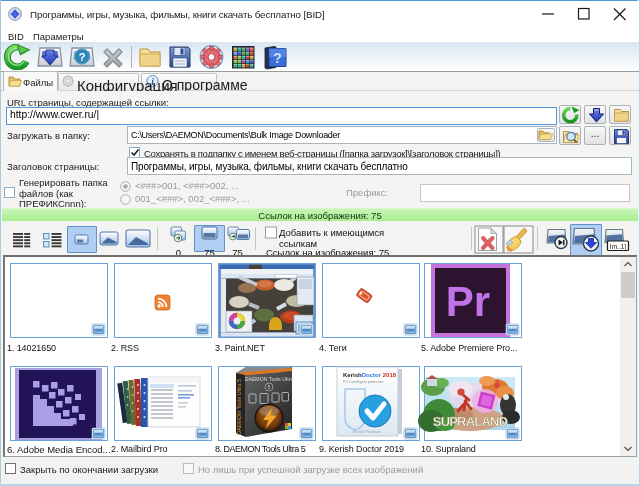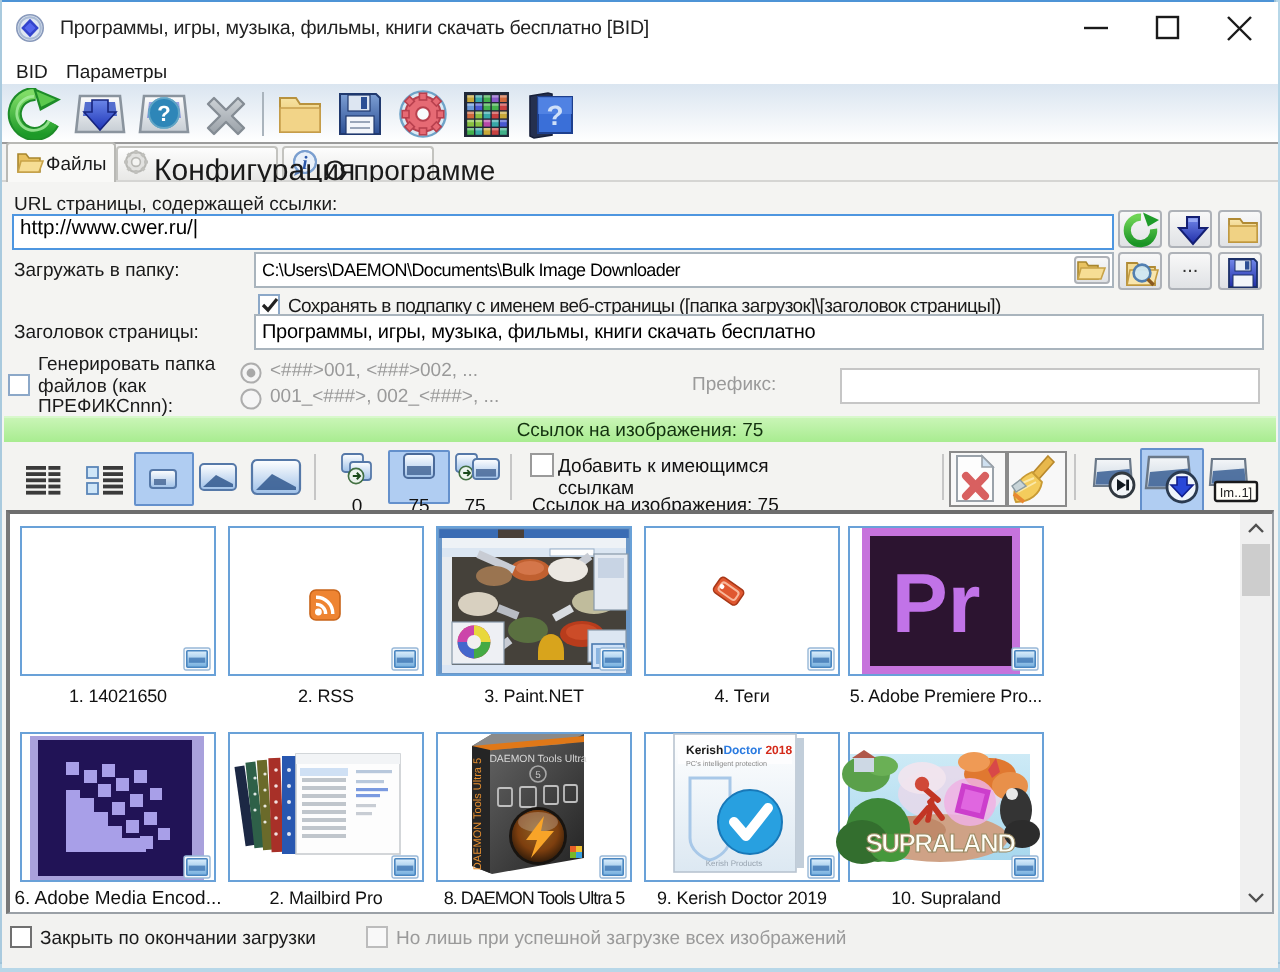--- a/index.html
+++ b/index.html
@@ -4,21 +4,21 @@
 *{margin:0;padding:0;box-sizing:border-box}
 html,body{width:640px;height:486px;overflow:hidden}
 body{font-family:"Liberation Sans",sans-serif;background:#fff;position:relative;color:#1a1a1a}
 .abs{position:absolute}
 .lbl{position:absolute;font-size:9.5px;color:#1a1a1a;white-space:nowrap}
 .field{position:absolute;background:#fff;border:1px solid #a9b4bd}
 .ftext{position:absolute;font-size:10px;color:#000;white-space:nowrap;overflow:hidden}
 .btn{position:absolute;background:linear-gradient(#f8f8f8,#e0e2e5);border:1px solid #aeb2b8;border-radius:2px}
 .gray{color:#9a9a9a}
 .cell{position:absolute;width:98px;height:75px;background:#fff;border:1px solid #69a1d8}
-.clab{position:absolute;font-size:9px;letter-spacing:-0.1px;color:#111;text-align:center;width:104px;white-space:nowrap}
+.clab{position:absolute;font-size:9px;letter-spacing:-0.1px;color:#111;width:104px;white-space:nowrap}
 </style></head>
 <body>
 
 <div class="abs" style="left:0;top:0;width:640px;height:1px;background:#4e94d6"></div>
 <div class="abs" style="left:0;top:0;width:1px;height:486px;background:#a9cade"></div>
 <div class="abs" style="left:637px;top:0;width:3px;height:486px;background:#b7d7e8"></div>
 <div class="abs" style="left:637px;top:0;width:1px;height:486px;background:#9ec2d8"></div>
 <div class="abs" style="left:0;top:481px;width:640px;height:1px;background:#9ec2d8"></div>
 <div class="abs" style="left:0;top:482px;width:640px;height:4px;background:#b7d7e8"></div>
 

